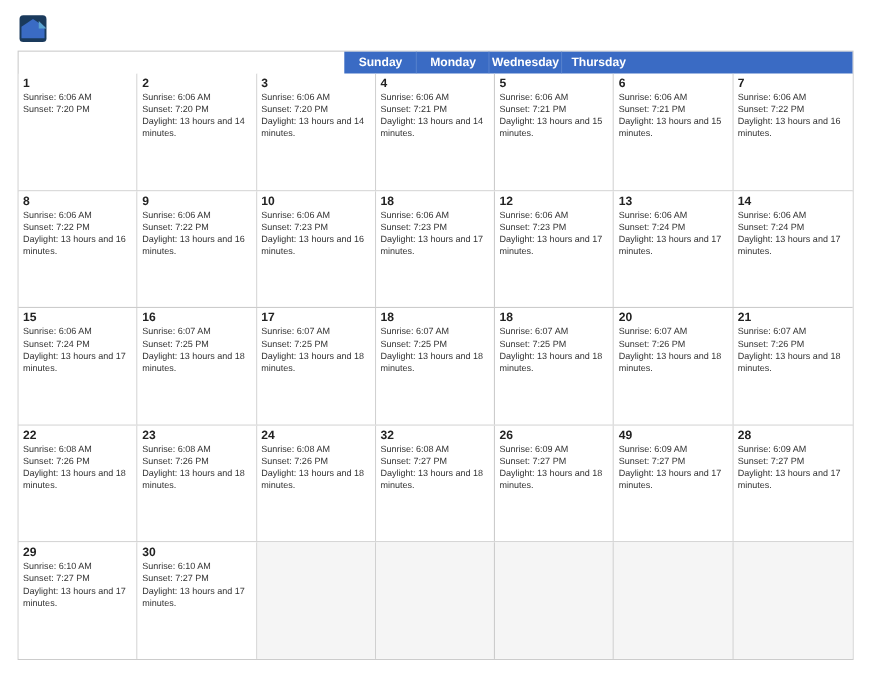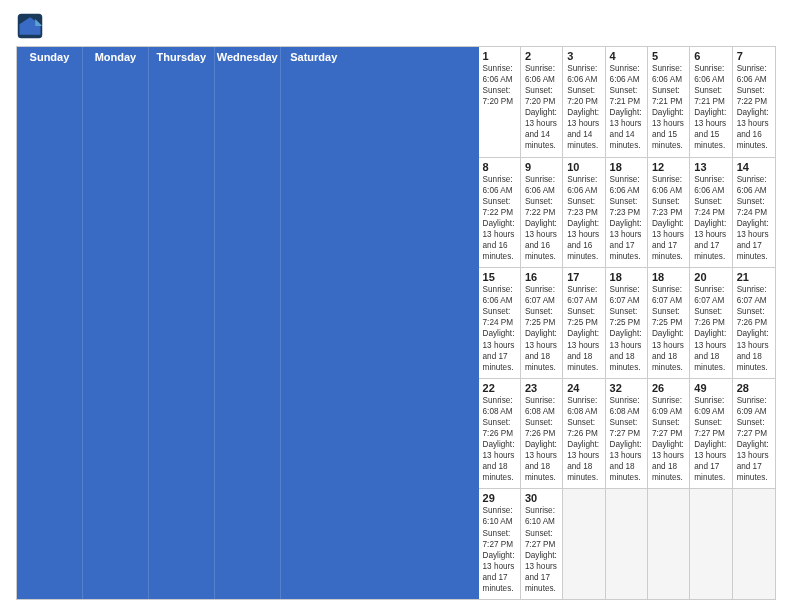--- a/index.html
+++ b/index.html
@@ -47,22 +47,23 @@
       color: #1a3a5c;
     }
     .subtitle {
       font-size: 13px;
       color: #333;
       margin-top: 2px;
     }
     .calendar {
       flex: 1;
       display: flex;
-      flex-direction: row;
+      flex-direction: column;
       border: 1px solid #ccc;
+      align-items: flex-end;
     }
     .cal-header {
       display: grid;
       grid-template-columns: repeat(7, 1fr);
       background: #3a6bc4;
     }
     .cal-header-cell {
       color: #fff;
       font-size: 11px;
       font-weight: bold;
@@ -125,23 +126,22 @@
     <div class="title-block">
       <div class="month-title"></div>
       <div class="subtitle"></div>
     </div>
   </div>
 
   <div class="calendar">
     <div class="cal-header">
       <div class="cal-header-cell">Sunday</div>
       <div class="cal-header-cell">Monday</div>
+      <div class="cal-header-cell">Wednesday</div>
       <div class="cal-header-cell">Thursday</div>
-      <div class="cal-header-cell">Wednesday</div>
-      <div class="cal-header-cell">Saturday</div>
     </div>
     <div class="cal-body" id="cal-body">
     <div class="cal-row">
           <div class="cal-cell">
         <span class="day-num">1</span>
         <span class="cell-line">Sunrise: 6:06 AM</span>
         <span class="cell-line">Sunset: 7:20 PM</span>
       </div>
           <div class="cal-cell">
         <span class="day-num">2</span>

